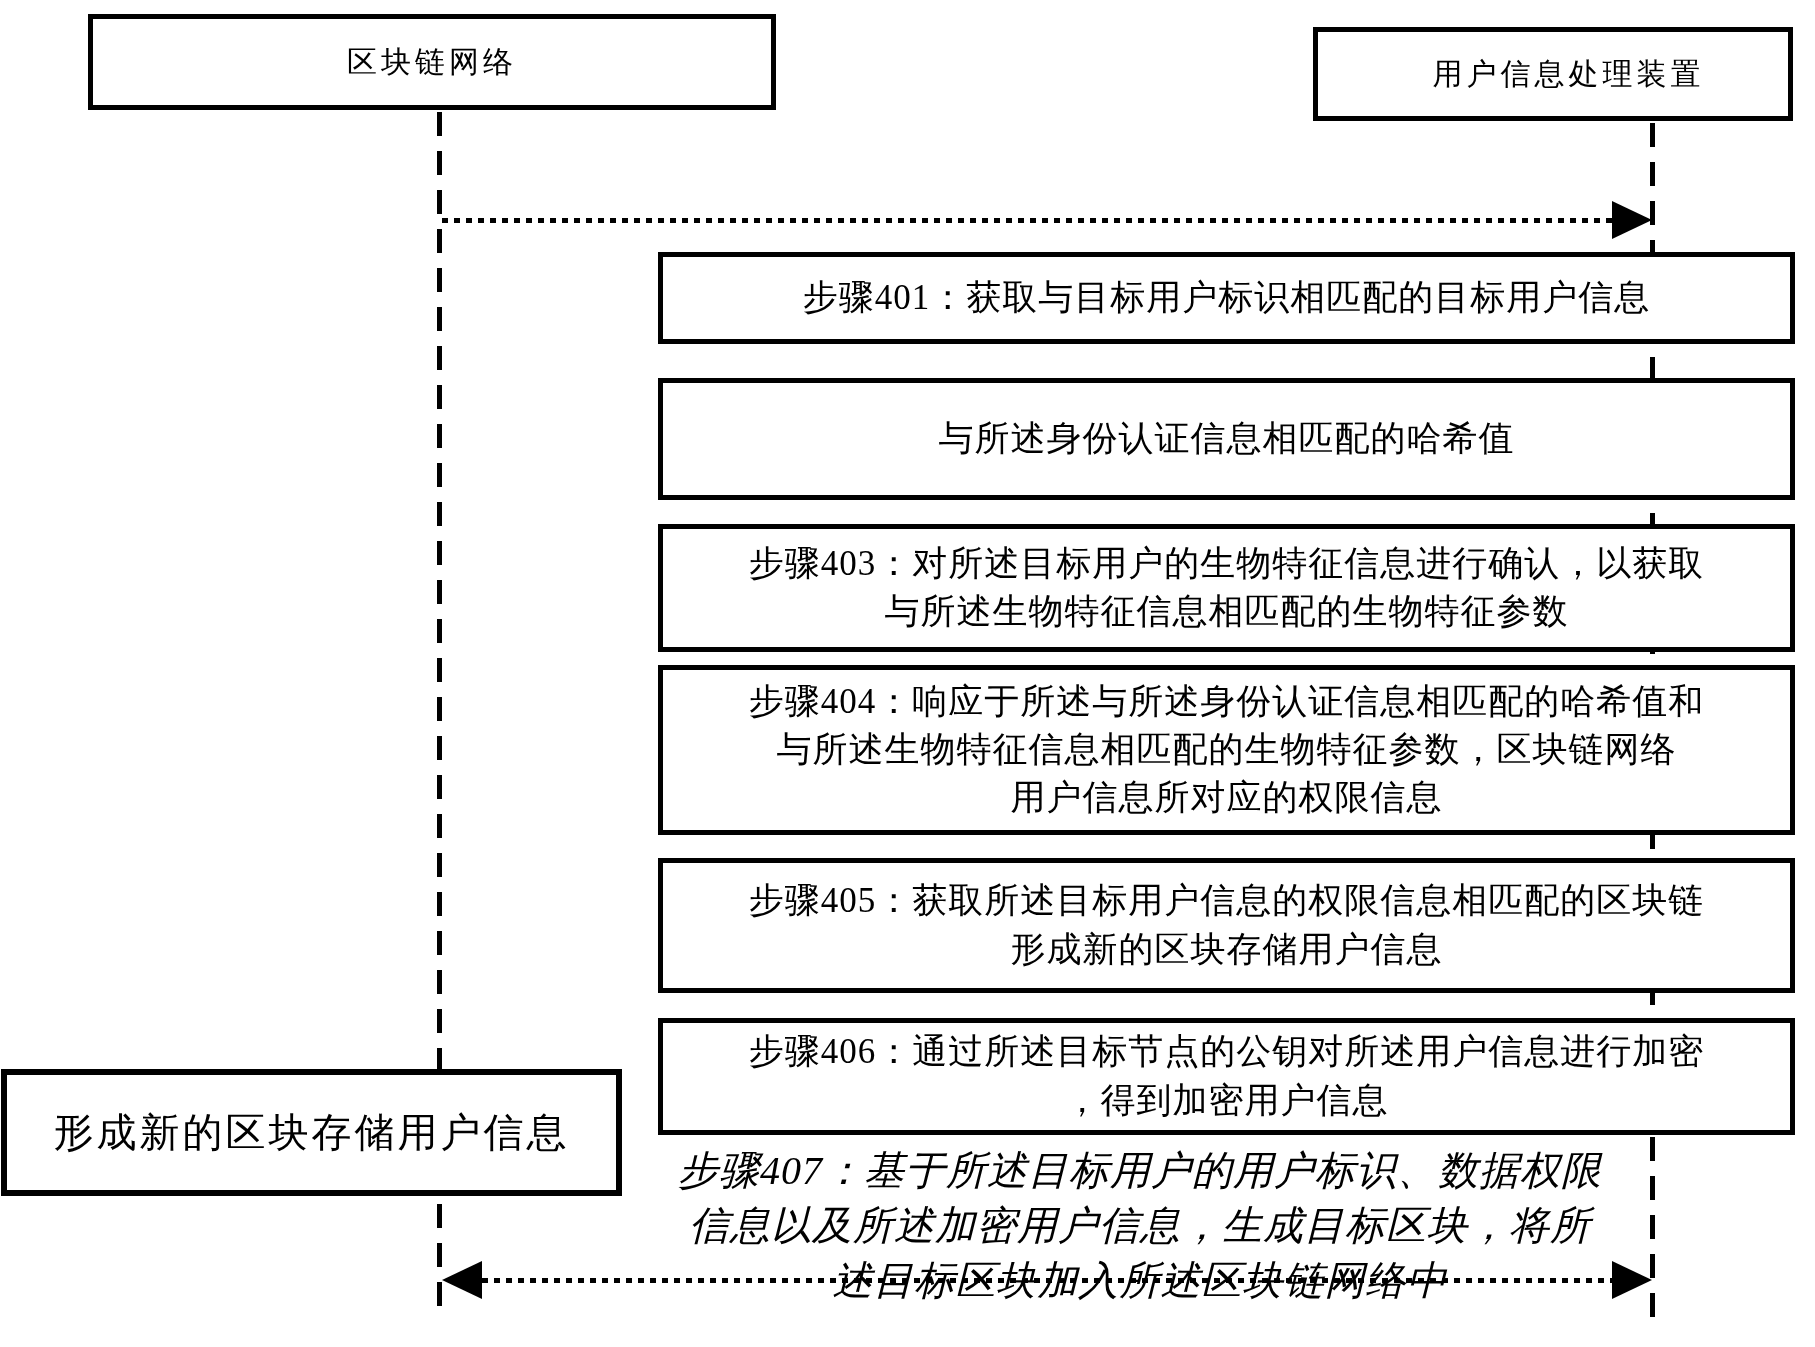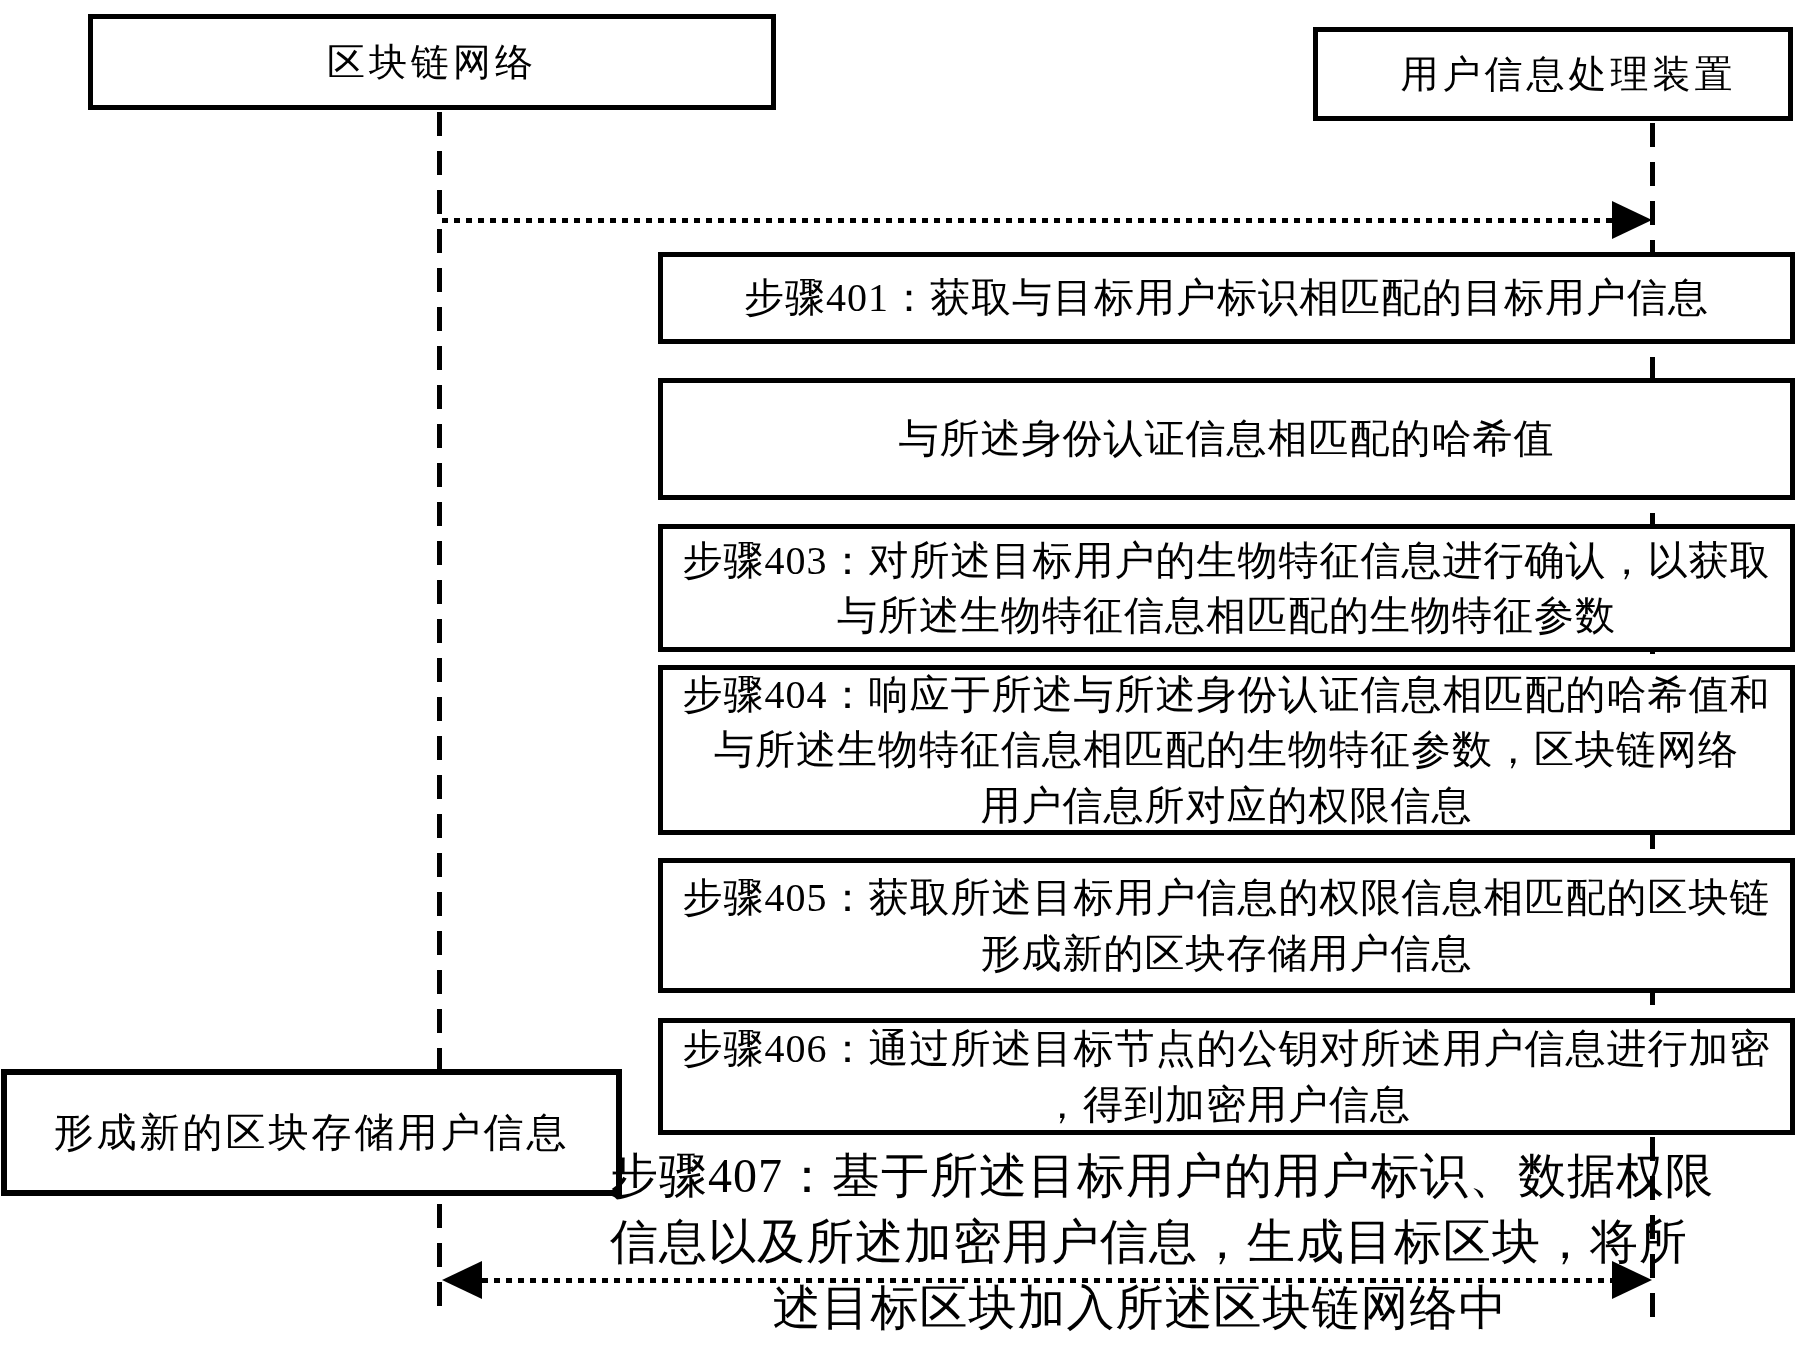--- a/index.html
+++ b/index.html
@@ -16,27 +16,27 @@
     border:5px solid #000;
     background:#fff;
     box-sizing:border-box;
     display:flex;
     flex-direction:column;
     justify-content:center;
     align-items:center;
     z-index:2;
   }
   .participant{
-    font-size:38px;
+    font-size:30px;
     letter-spacing:4px;
   }
   .stepbox{
     left:658px;
     width:1137px;
-    font-size:40px;
+    font-size:35px;
     letter-spacing:1px;
   }
   .stepbox .line, .freetext .line{
     display:block;
     text-align:center;
     line-height:1.38;
     white-space:nowrap;
   }
   .lifeline{
     position:absolute;
@@ -60,25 +60,26 @@
     border-bottom:19px solid transparent;
     border-left:40px solid #000;
   }
   .arrowhead.left{
     border-top:19px solid transparent;
     border-bottom:19px solid transparent;
     border-right:40px solid #000;
   }
   .freetext{
     position:absolute;
-    font-size:48px;
+    font-size:40px;
     letter-spacing:1px;
     text-align:center;
     z-index:3;
     background:transparent;
+    font-style:italic;
   }
   .notebox{
     font-size:40px;
     letter-spacing:3px;
     border-width:6px;
   }
 </style>
 </head>
 <body>
 

